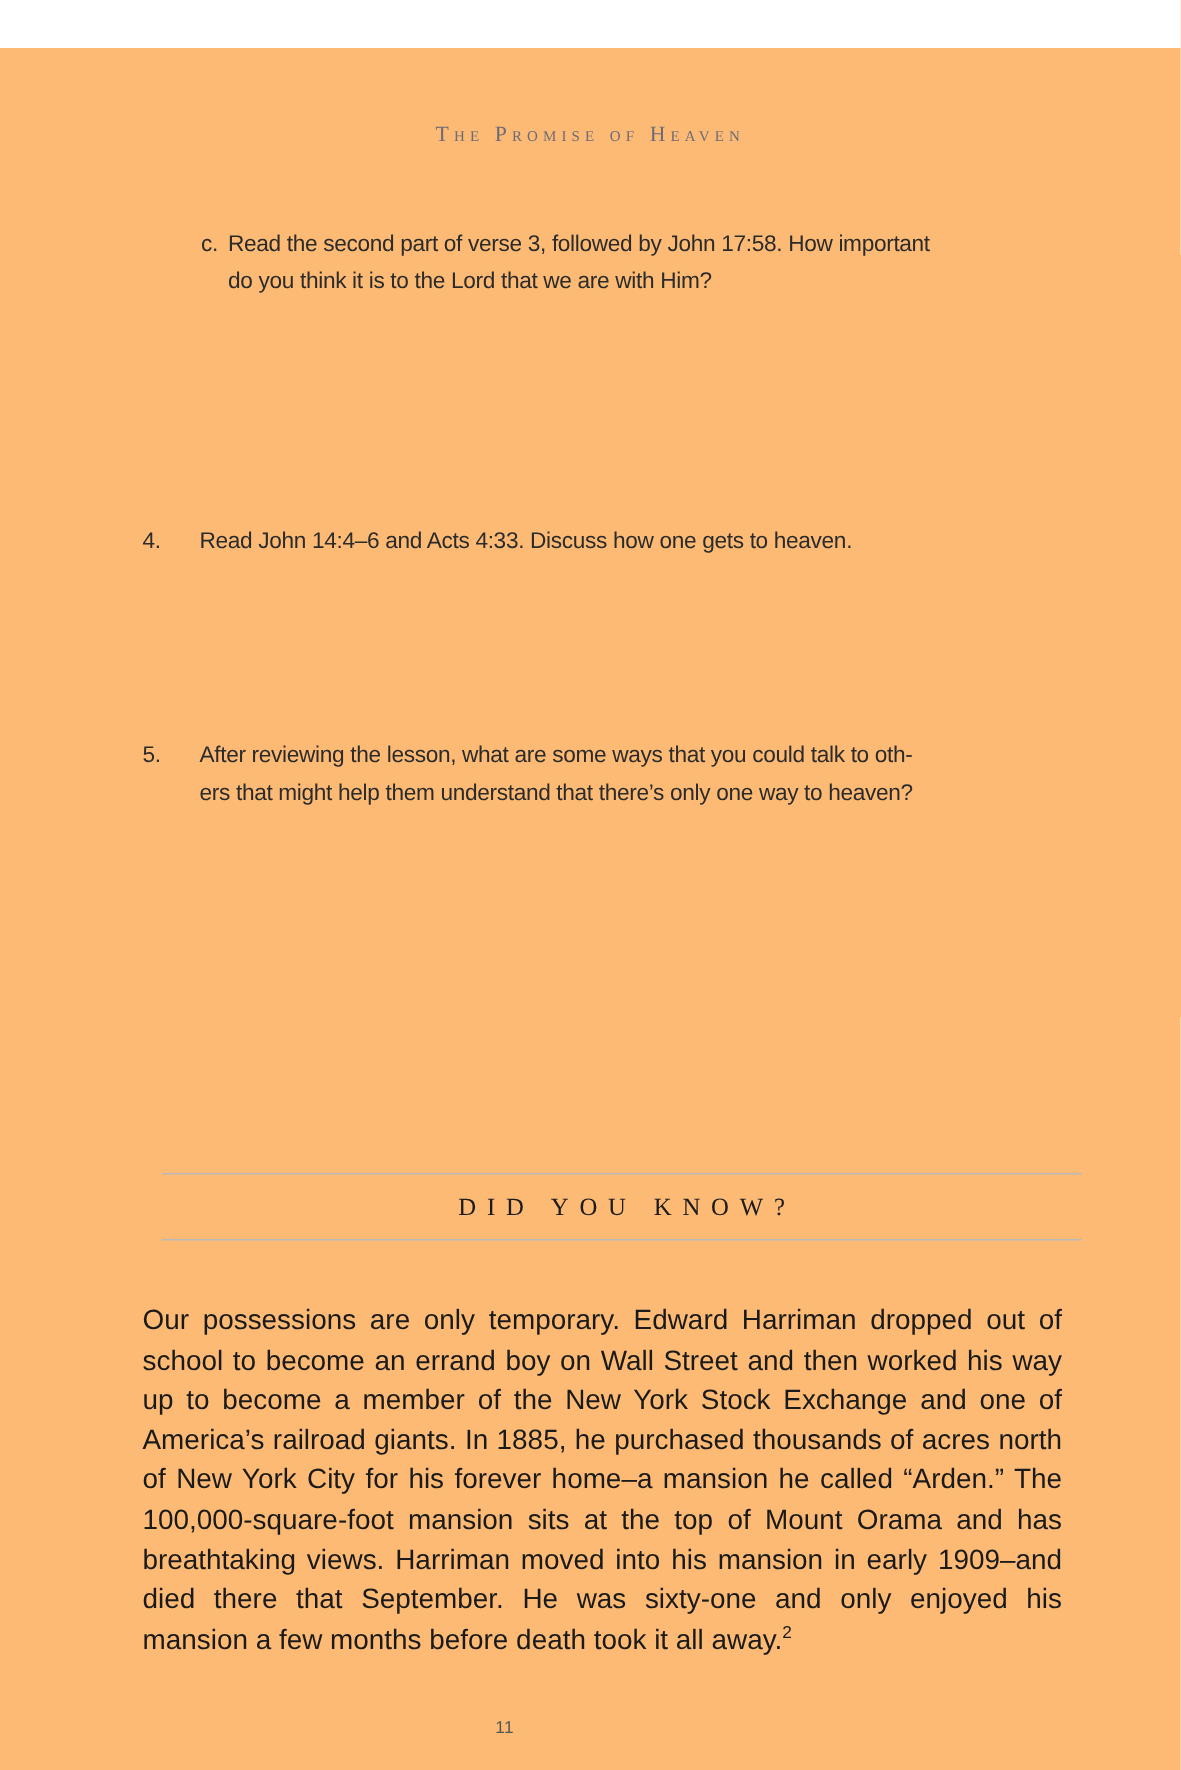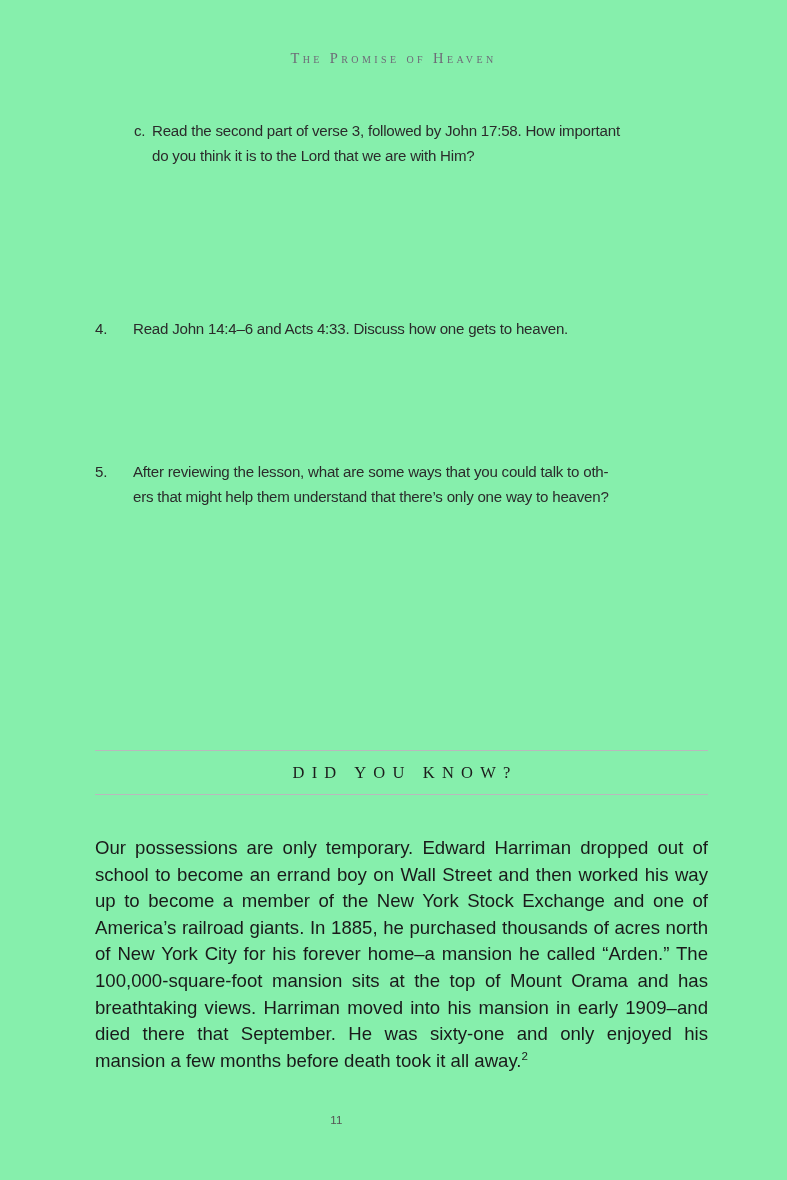--- a/index.html
+++ b/index.html
@@ -12,21 +12,22 @@
     height: 1180px;
     position: relative;
     overflow: hidden;
     font-family: "Liberation Serif", serif;
     -webkit-font-smoothing: antialiased;
   }
 
   .page {
     position: absolute;
     inset: 0;
-    background: #86efac;
+    background: #fdba74;
+    margin-top: 32px;
   }
 
   
   .running-head {
     position: absolute;
     top: 50px;
     left: 0;
     width: 787px;
     text-align: center;
     font-family: "Liberation Serif", serif;
@@ -71,21 +72,21 @@
   }
   .q-text .ln { display: block; }
 
   .spacer-c   { height: 148px; }
   .spacer-4   { height: 118px; }
 
   
   .dyk {
     position: absolute;
     top: 750px;
-    left: 95px;
+    left: 108px;
     width: 613px;
   }
   .dyk-rule {
     height: 1px;
     background: #b9b9bd;
     width: 100%;
   }
   .dyk-title {
     text-align: center;
     font-family: "Liberation Serif", serif;

